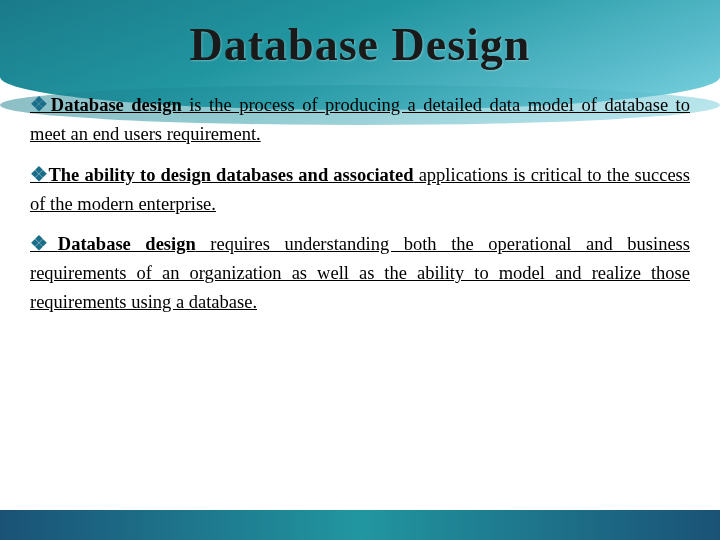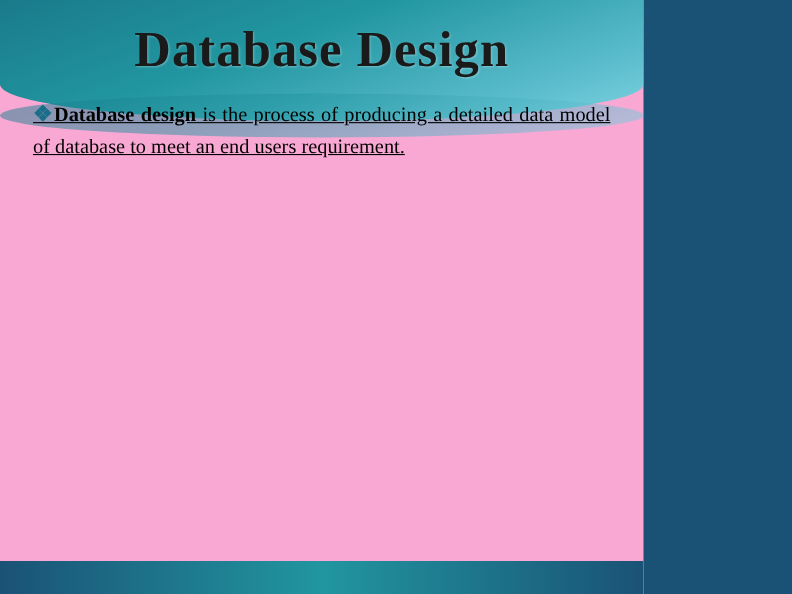--- a/index.html
+++ b/index.html
@@ -11,23 +11,23 @@
     body {
       width: 720px;
       height: 540px;
       overflow: hidden;
       font-family: Georgia, 'Times New Roman', serif;
       background: #1a5276;
       position: relative;
     }
 
     .slide-container {
-      width: 585px;
+      width: 720px;
       height: 540px;
-      background: #f9a8d4;
+      background: #ffffff;
       position: relative;
       overflow: hidden;
     }
 
     
     .top-bg {
       position: absolute;
       top: 0;
       left: 0;
       width: 100%;
@@ -115,16 +115,26 @@
   <h1 class="title">Database Design</h1>
 
   <div class="content-area">
 
     <div class="bullet-block">
       <span class="bullet-text">
         <span class="bullet-marker">❖</span><span class="bold-start">Database design</span><span> is the process of producing a detailed data model of database to meet an end users requirement.</span>
       </span>
     </div>
 
+    <div class="bullet-block">
+      <span class="bullet-text">
+        <span class="bullet-marker">❖</span><span class="bold-start">The ability to design databases and associated</span><span> applications is critical to the success of the modern enterprise.</span>
+      </span>
+    </div>
 
+    <div class="bullet-block">
+      <span class="bullet-text">
+        <span class="bullet-marker">❖</span><span class="bold-start">Database design</span><span> requires understanding both the operational and business requirements of an organization as well as the ability to model and realize those requirements using a database.</span>
+      </span>
+    </div>
 
   </div>
 </div>
 
 </body></html>

